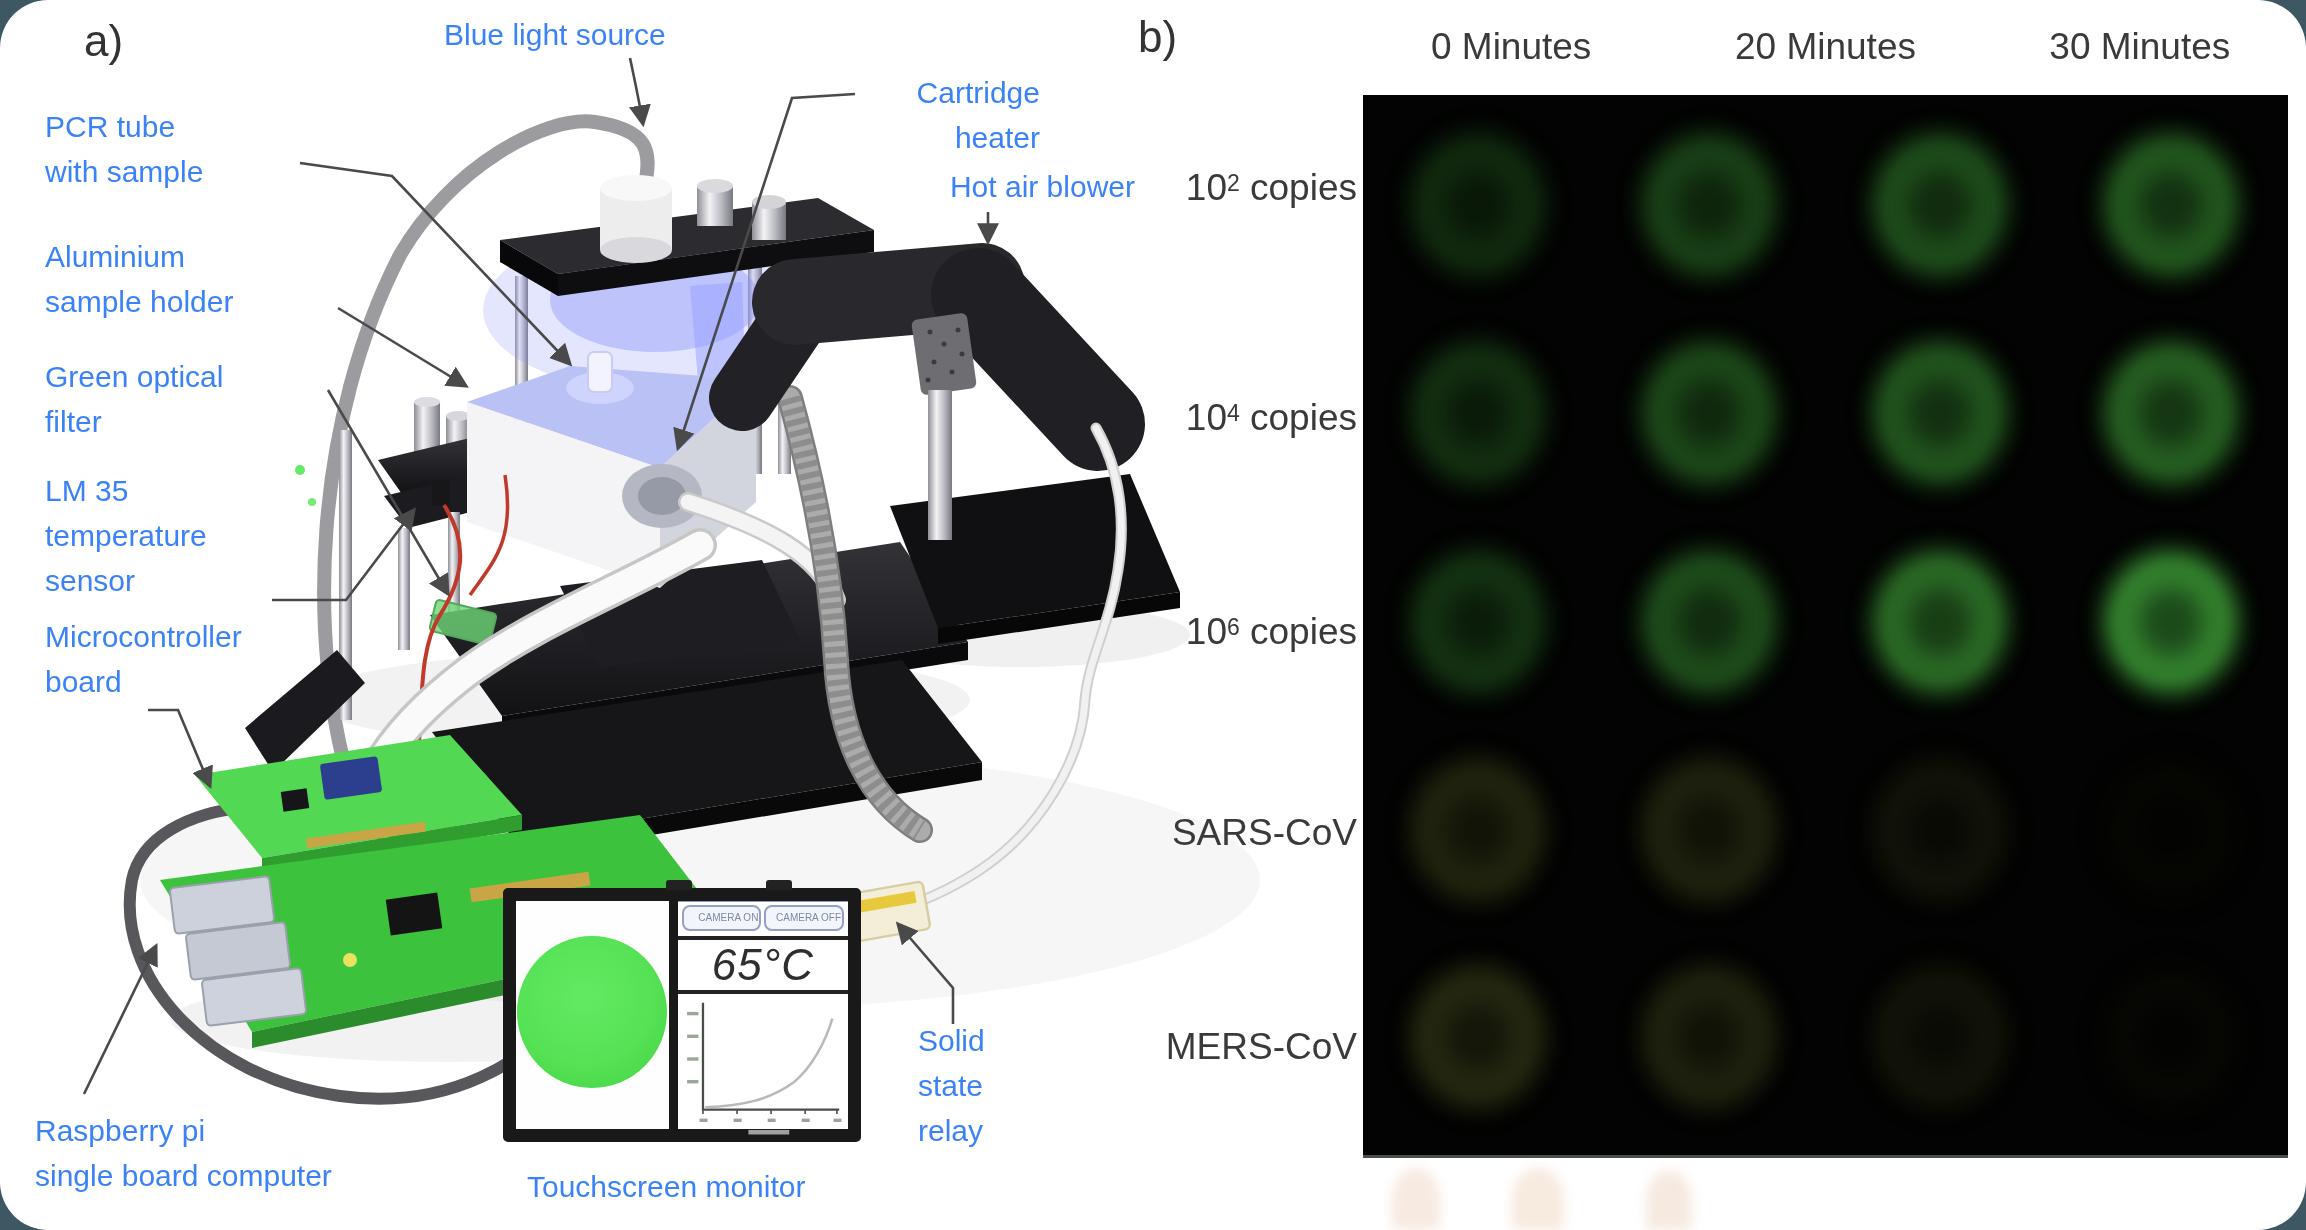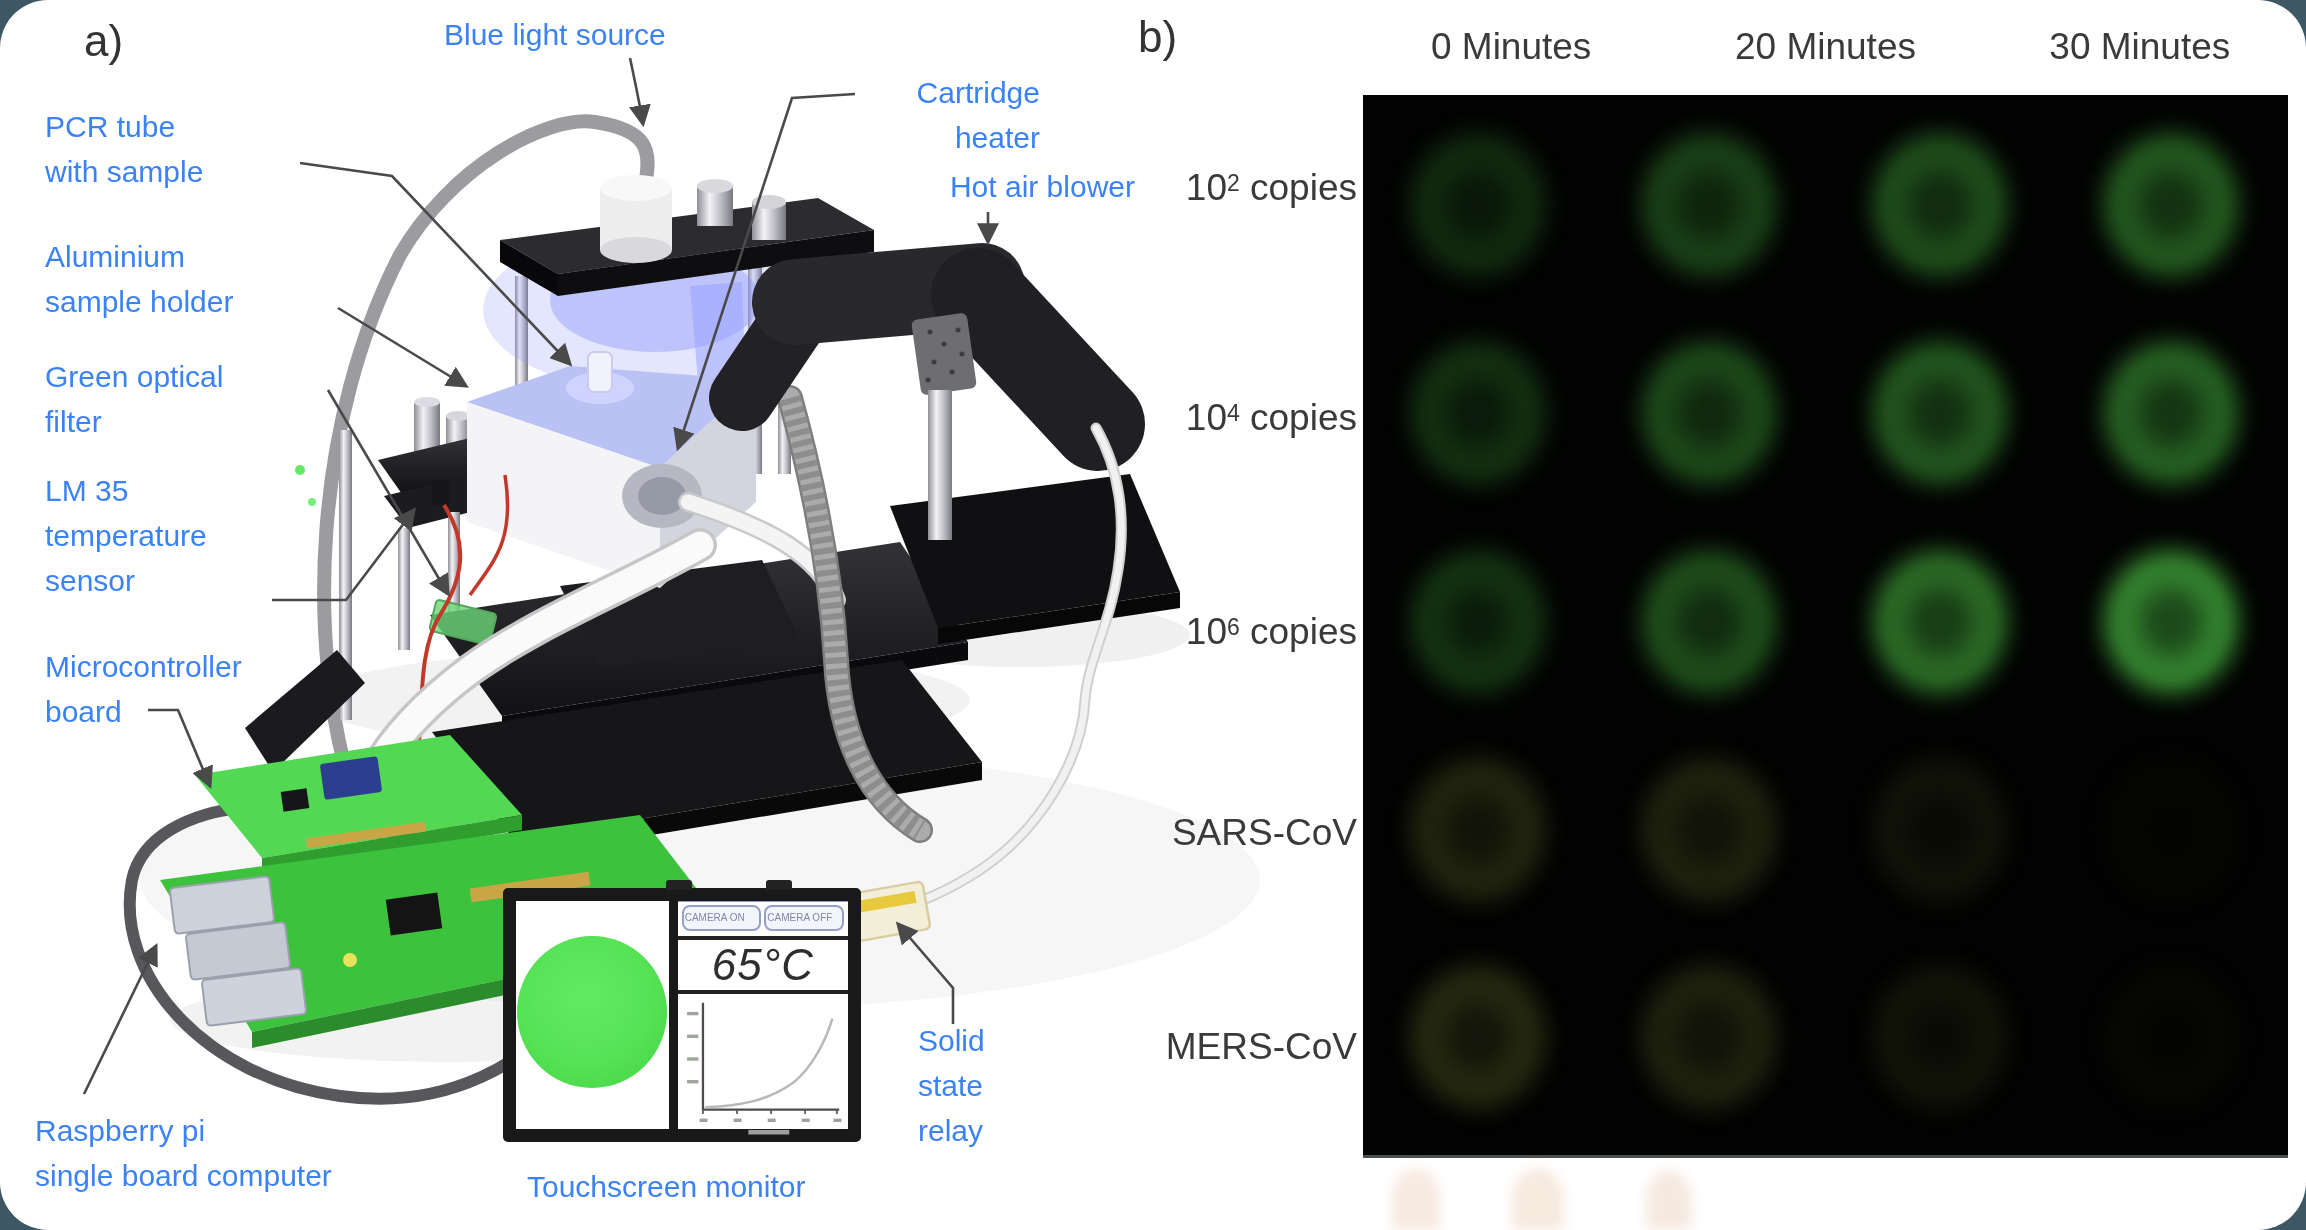--- a/index.html
+++ b/index.html
@@ -12,21 +12,21 @@
   #touchscreen{position:absolute;left:503px;top:888px;width:358px;height:254px;z-index:4;
     background:#fdfdfd;border:13px solid #191919;border-radius:5px;box-sizing:border-box;display:flex;}
   #touchscreen .clip{position:absolute;top:-21px;width:26px;height:10px;background:#222;border-radius:3px 3px 0 0;}
   #ts-left{width:46%;height:100%;position:relative;border-right:9px solid #191919;background:#fefefe;}
   #ts-circle{position:absolute;left:50%;top:50%;width:150px;height:152px;transform:translate(-50%,-52%);
     border-radius:50%;background:radial-gradient(circle at 45% 40%, #63ea63 0%, #55e255 55%, #41d341 100%);}
   #ts-right{flex:1;display:flex;flex-direction:column;background:#ffffff;}
   #ts-titlebar{height:9px;background:#b7c1e8;border-bottom:1px solid #8d98c8;}
   #ts-buttons{display:flex;gap:3px;padding:3px 4px 5px 4px;}
   .ts-btn{flex:1;border:2px solid #96a0c6;background:#f3f5fd;color:#7d88a8;font-size:10px;
-    line-height:1;padding:6px 1px;text-align:left;white-space:nowrap;overflow:hidden;border-radius:8px;}
+    line-height:1;padding:6px 1px;text-align:right;white-space:nowrap;overflow:hidden;border-radius:8px;}
   #ts-temp{border-top:4px solid #222;border-bottom:4px solid #222;height:56px;display:flex;align-items:center;justify-content:center;
     font-size:44px;font-style:italic;color:#2e2e2e;letter-spacing:1px;}
   #ts-graph{flex:1;position:relative;}
   
   #pb-black{position:absolute;left:1363px;top:95px;width:925px;height:1060px;background:#020302;z-index:2;
     border-bottom:3px solid #49504a;overflow:hidden;}
   .blob{position:absolute;border-radius:50%;filter:blur(7px);}
   #pb-headers{position:absolute;left:1358px;top:26px;width:935px;height:54px;display:flex;z-index:5;gap:8px;}
   .col-h{flex:1;text-align:center;font-size:37px;color:#3a3a3a;white-space:nowrap;}
   .row-label{position:absolute;left:1095px;width:262px;height:54px;line-height:52px;text-align:right;
@@ -224,21 +224,21 @@
   <div class="ann" style="left:444px;top:12px;">Blue light source</div>
   <div class="ann" style="left:45px;top:104px;">PCR tube
 with sample</div>
   <div class="ann" style="left:45px;top:234px;">Aluminium
 sample holder</div>
   <div class="ann" style="left:45px;top:354px;">Green optical
 filter</div>
   <div class="ann" style="left:45px;top:468px;">LM 35
 temperature
 sensor</div>
-  <div class="ann" style="left:45px;top:644px;">Microcontroller
+  <div class="ann" style="left:45px;top:614px;">Microcontroller
 board</div>
   <div class="ann" style="left:35px;top:1108px;">Raspberry pi
 single board computer</div>
   <div class="ann" style="left:527px;top:1164px;">Touchscreen monitor</div>
   <div class="ann" style="left:918px;top:1018px;">Solid
 state
 relay</div>
   <div class="ann center" style="left:862px;top:70px;width:178px;">Cartridge
 heater</div>
   <div class="ann center" style="left:845px;top:164px;width:290px;">Hot air blower</div>

